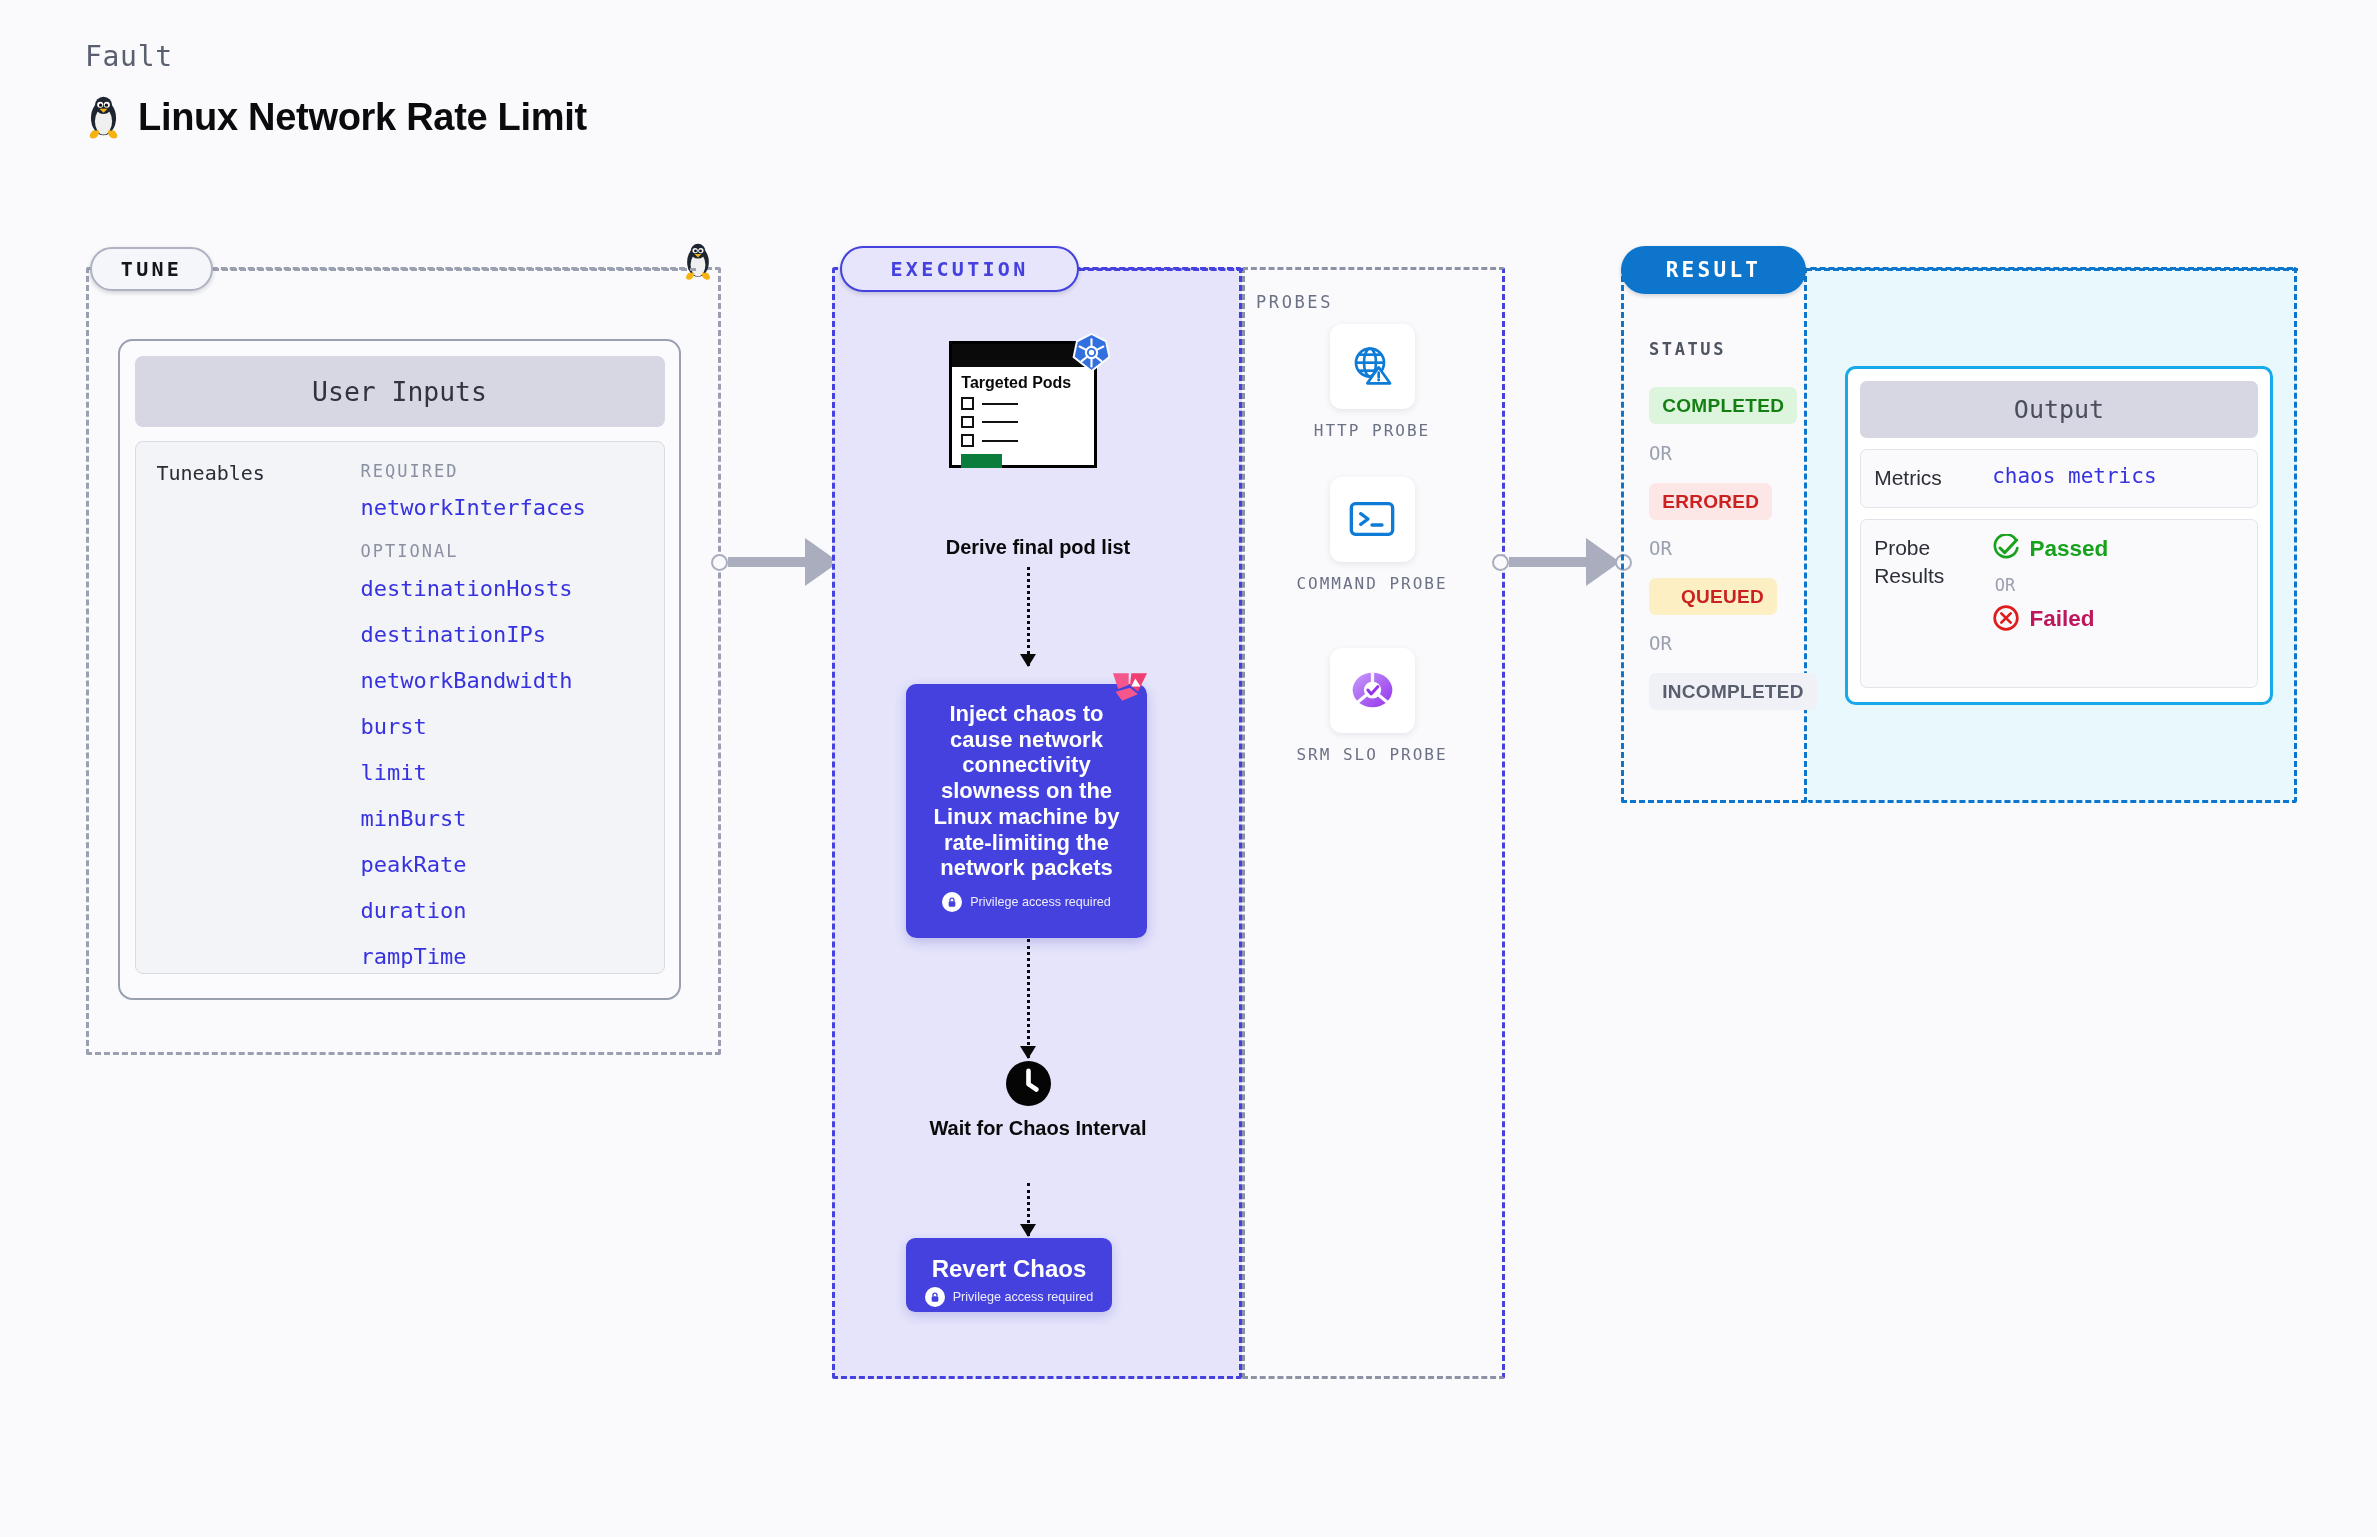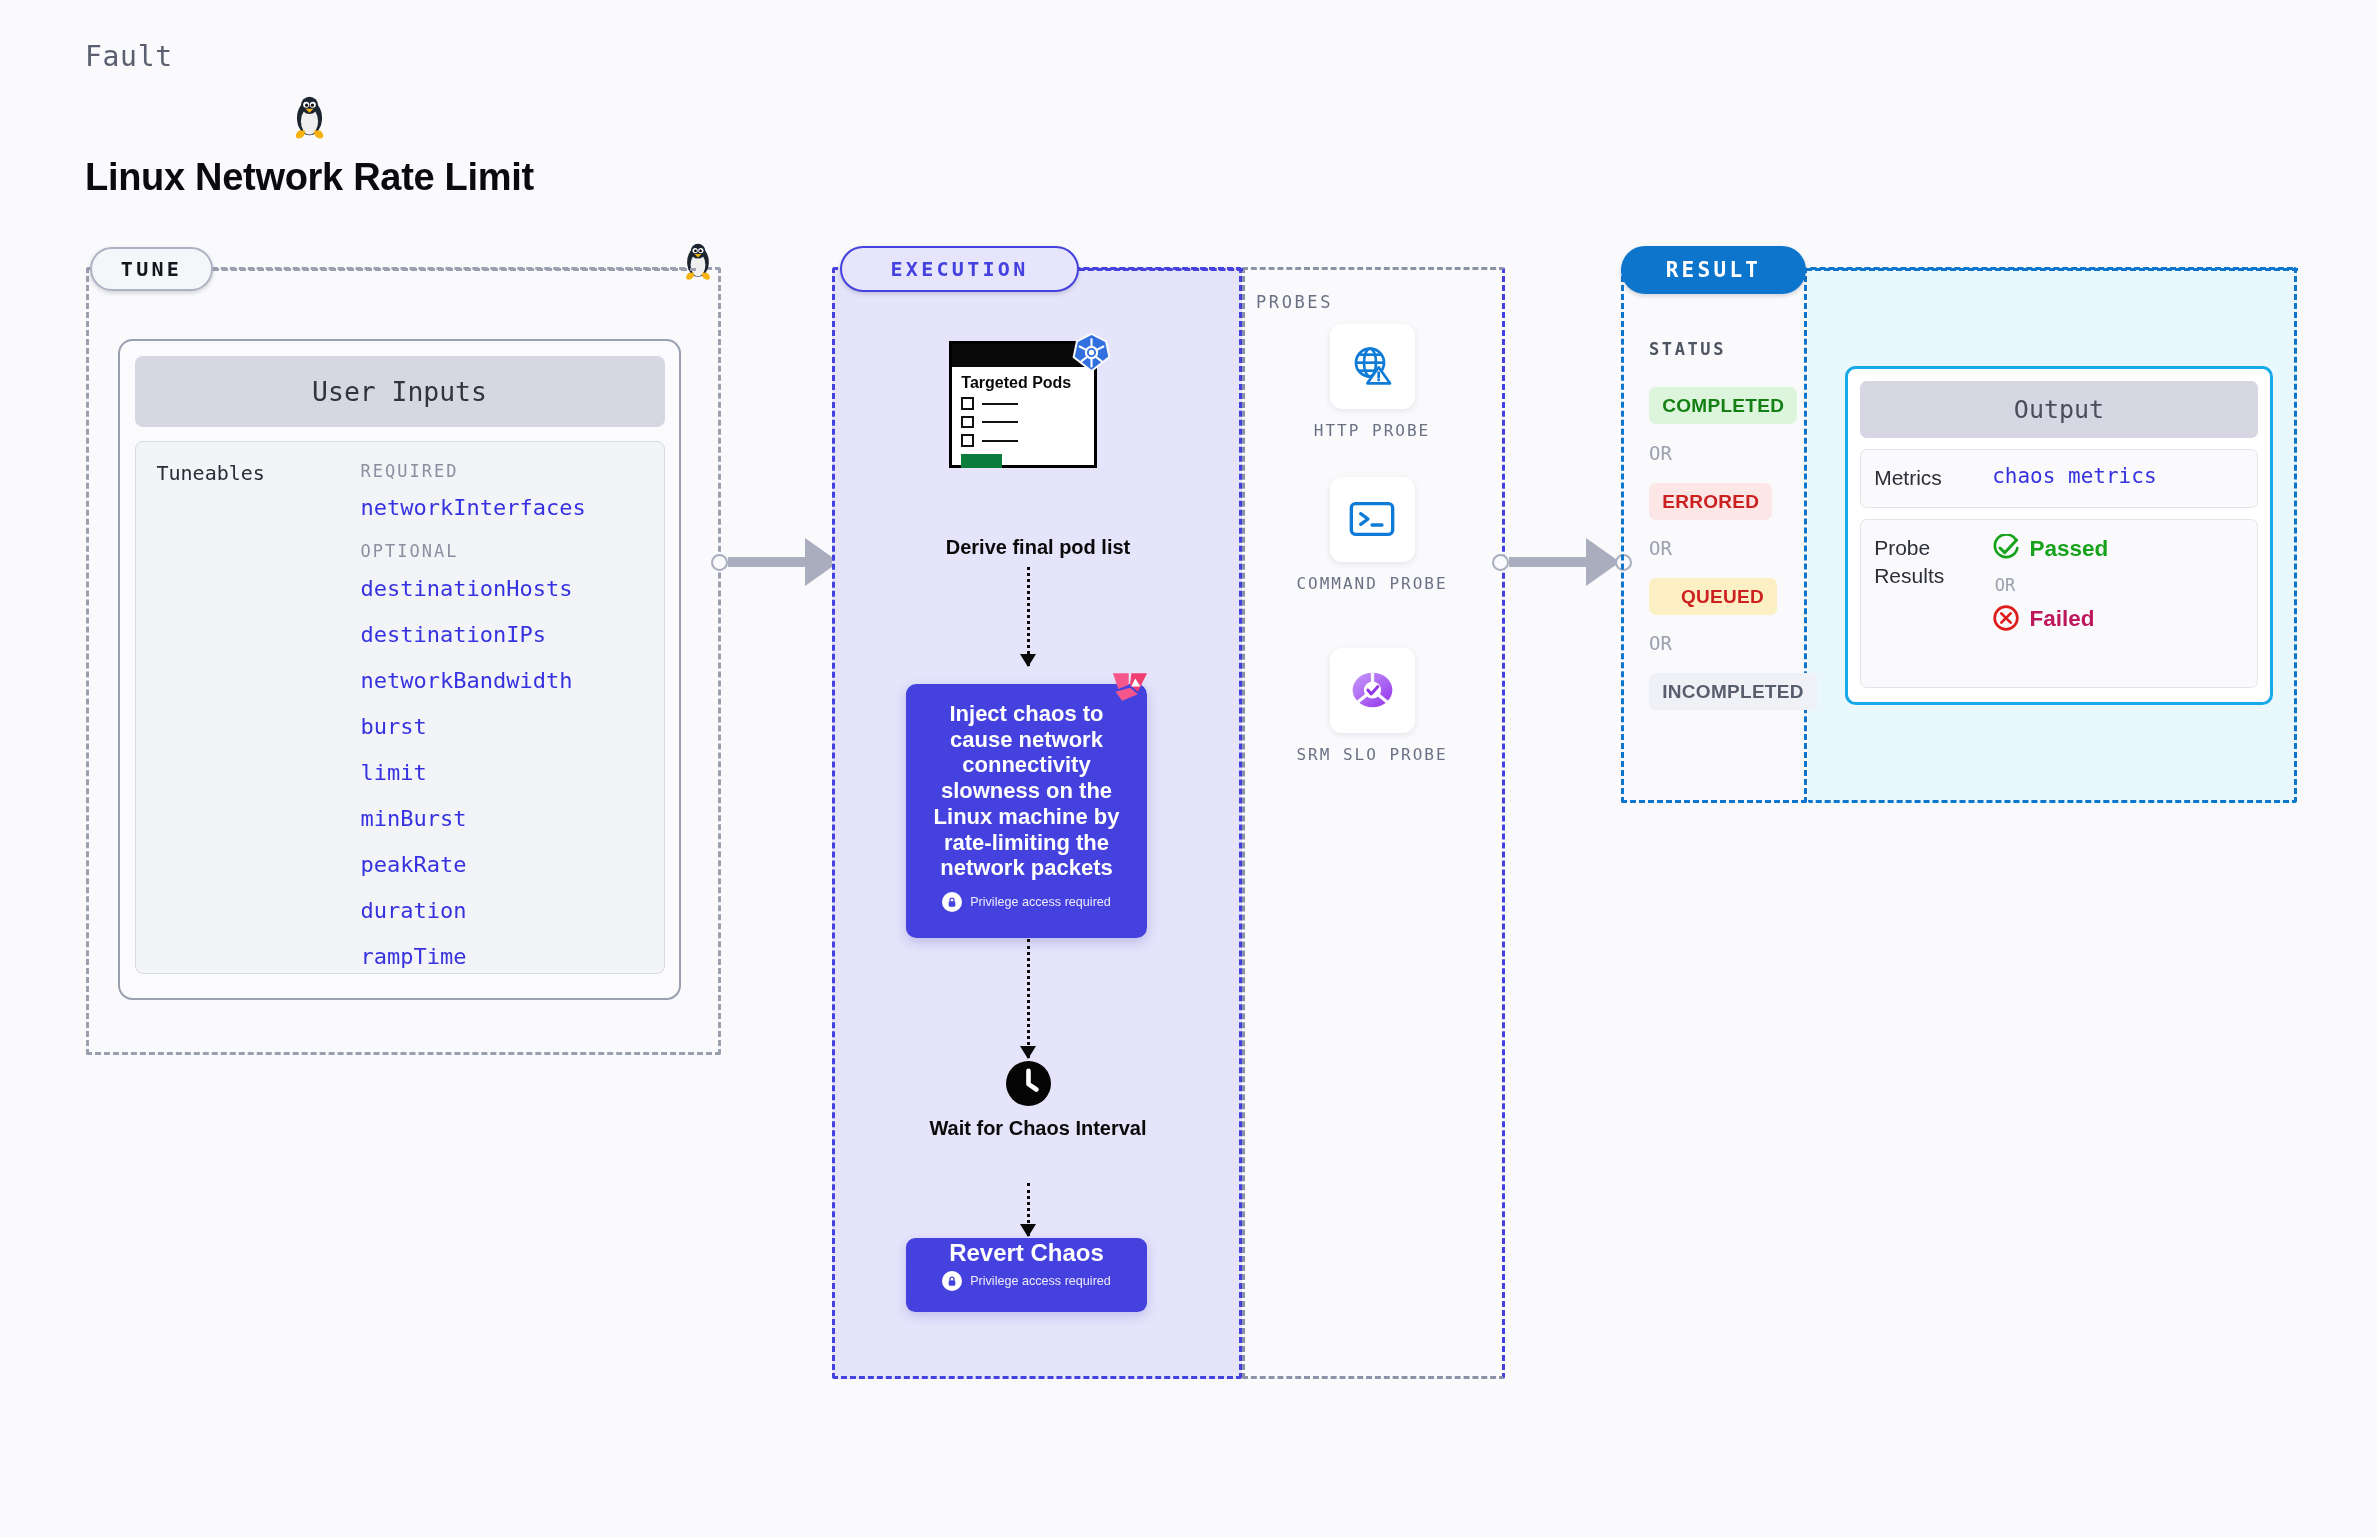--- a/index.html
+++ b/index.html
@@ -19,21 +19,20 @@
     font-family: "DejaVu Sans Mono", monospace;
     font-size: 28px;
     color: #5A6070;
     letter-spacing: 0.7px;
   }
   #title-row {
     display: flex;
     align-items: center;
     gap: 16px;
     margin-top: 22.5px;
-    flex-direction: column;
   }
   #page-title {
     font-family: "Liberation Sans", sans-serif;
     font-size: 38px;
     font-weight: bold;
     color: #0B0B0E;
     letter-spacing: -0.3px;
   }
 
   
@@ -262,25 +261,25 @@
   }
   #wait-label {
     position: absolute; left: 853px; top: 1116px;
     width: 370px; text-align: center;
     font-size: 20px; font-weight: bold; color: #0A0A0A; line-height: 1.23;
   }
 
   #revert-card {
     position: absolute;
     left: 906px; top: 1238px;
-    width: 241px; height: 74px;
+    width: 206px; height: 74px;
     background: #4541DE;
     border-radius: 9.3px;
     box-shadow: 0 4px 10.6px rgba(60,58,180,.22);
-    padding-top: 1px;
+    padding-top: 17px;
     text-align: center;
   }
   #revert-title { color: #FFFFFF; font-size: 24px; font-weight: bold; }
 
   
   #probes-label {
     position: absolute; left: 1256px; top: 292px;
     font-family: "DejaVu Sans Mono", monospace;
     font-size: 17px; letter-spacing: 2.6px; color: #6B7185;
   }

